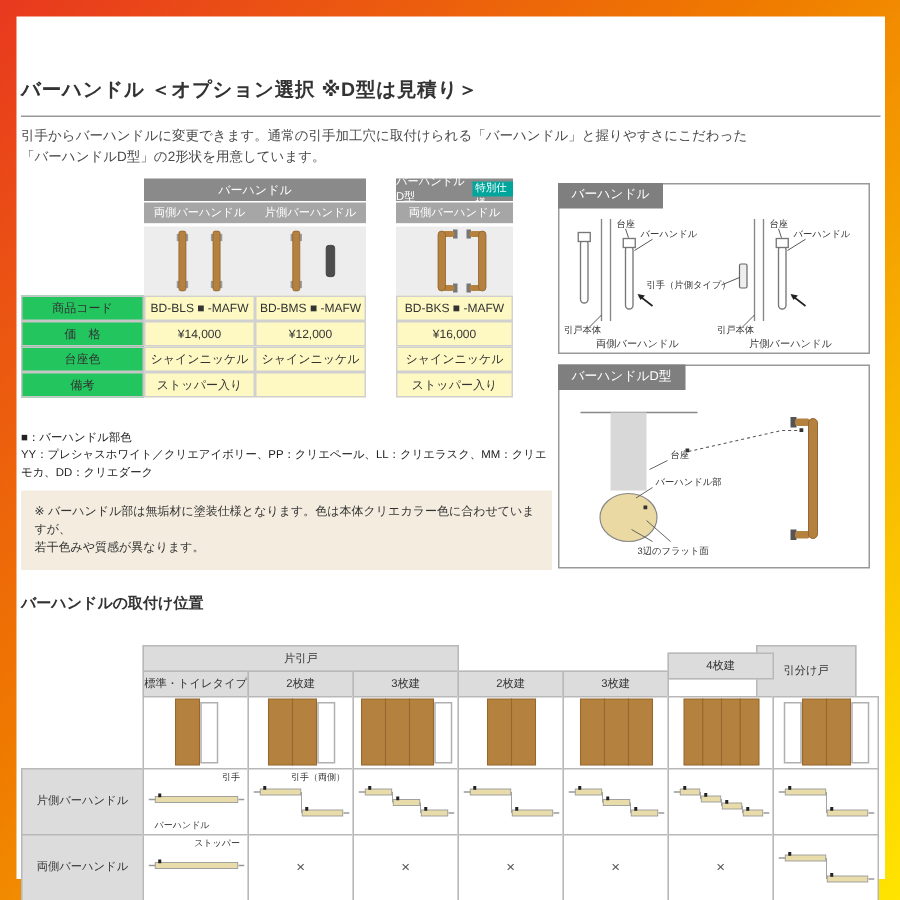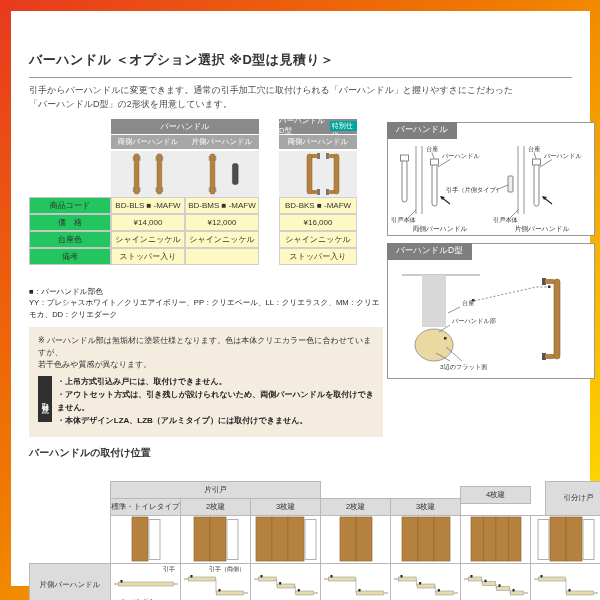--- a/index.html
+++ b/index.html
@@ -1,20 +1,20 @@
 <!DOCTYPE html>
 <html><head>
 <meta charset="utf-8">
 <style>
   * { margin:0; padding:0; box-sizing:border-box; }
   html,body { width:600px; height:600px; }
   body { font-family:"Liberation Sans","DejaVu Sans",sans-serif; overflow:hidden; }
   .frame { width:600px; height:600px; padding:11px 10px 14px 11px;
            background:linear-gradient(135deg,#e8391f 0%,#ef7a00 42%,#f8b500 72%,#ffe400 100%); }
-  .page { width:100%; height:100%; background:#fff; padding:4px 18px; position:relative; }
+  .page { width:100%; height:100%; background:#fff; padding:4px 3px; position:relative; }
 
   .title { margin-top:36px; font-size:13px; font-weight:bold; color:#333; letter-spacing:.5px;
            border-bottom:1px solid #999; padding-bottom:8px; }
   .desc { margin-top:6px; font-size:9px; line-height:1.55; color:#4a4a4a; }
 
   .main-row { display:flex; margin-top:7px; }
   .left-col { width:354px; }
   .right-col { width:208px; margin-left:4px; margin-top:3px; }
 
   
@@ -150,28 +150,20 @@
 
         <div class="legend">
           <div>■：バーハンドル部色</div>
           <div>YY：プレシャスホワイト／クリエアイボリー、PP：クリエペール、LL：クリエラスク、MM：クリエモカ、DD：クリエダーク</div>
         </div>
 
         <div class="note-box">
           <div class="note-ast">
             <div>※ バーハンドル部は無垢材に塗装仕様となります。色は本体クリエカラー色に合わせていますが、</div>
             <div>若干色みや質感が異なります。</div>
-          </div>
-          <div class="caution">
-            <div class="caution-label">取付注意</div>
-            <div class="caution-items">
-              <div>・上吊方式引込み戸には、取付けできません。</div>
-              <div>・アウトセット方式は、引き残しが設けられないため、両側バーハンドルを取付けできません。</div>
-              <div>・本体デザインLZA、LZB（アルミタイプ）には取付けできません。</div>
-            </div>
           </div>
         </div>
       </div>
 
       <div class="right-col">
         <div class="panel" style="height:114px;">
           <div class="panel-tab">バーハンドル</div>
           <svg width="206" height="94" viewBox="0 0 206 94">
             <g stroke="#868686" stroke-width="0.9">
               <line x1="28" y1="6" x2="28" y2="74"></line>
@@ -233,21 +225,21 @@
             <text x="52" y="108">3辺のフラット面</text>
           </svg>
         </div>
       </div>
     </div>
 
     <div class="bottom">
       <div class="bottom-title">バーハンドルの取付け位置</div>
       <div id="pos-table">
           <div class="pc pc-h" style="left: 81px; top: 0px; width: 211px; height: 18px;">片引戸</div>
-          <div class="pc pc-h" style="left: 516px; top: 0px; width: 67px; height: 35px;">引分け戸</div>
+          <div class="pc pc-h" style="left: 490px; top: 0px; width: 67px; height: 35px;">引分け戸</div>
           <div class="pc pc-h" style="left: 81px; top: 17px; width: 71px; height: 18px;">標準・トイレタイプ</div>
           <div class="pc pc-h" style="left: 151px; top: 17px; width: 71px; height: 18px;">2枚建</div>
           <div class="pc pc-h" style="left: 221px; top: 17px; width: 71px; height: 18px;">3枚建</div>
           <div class="pc pc-h" style="left: 291px; top: 17px; width: 71px; height: 18px;">2枚建</div>
           <div class="pc pc-h" style="left: 361px; top: 17px; width: 71px; height: 18px;">3枚建</div>
           <div class="pc pc-h" style="left: 431px; top: 5px; width: 71px; height: 18px;">4枚建</div>
           <div class="pc pc-img" style="left: 81px; top: 34px; width: 71px; height: 49px;">
             <svg width="64" height="46" viewBox="0 0 64 46">
               <rect x="18" y="1" width="16" height="44" fill="#b5813f" stroke="#96682e" stroke-width="0.7"></rect>
               <rect x="35" y="3.5" width="11" height="40" fill="#fff" stroke="#b0b0b0" stroke-width="1"></rect>

